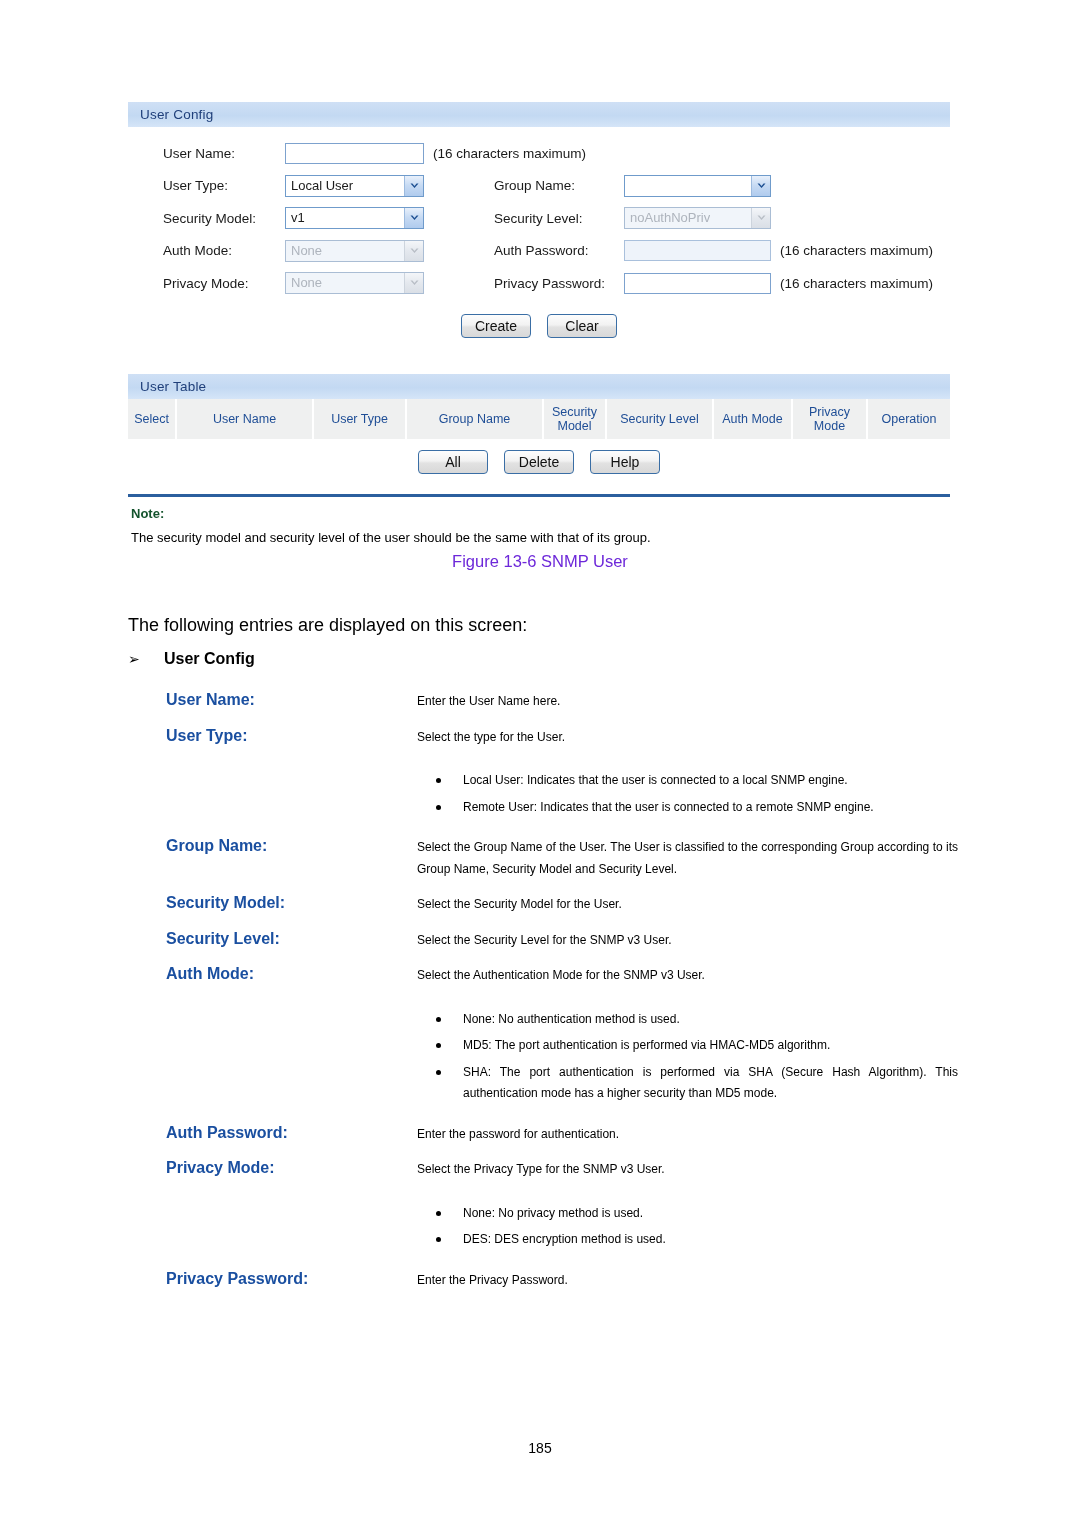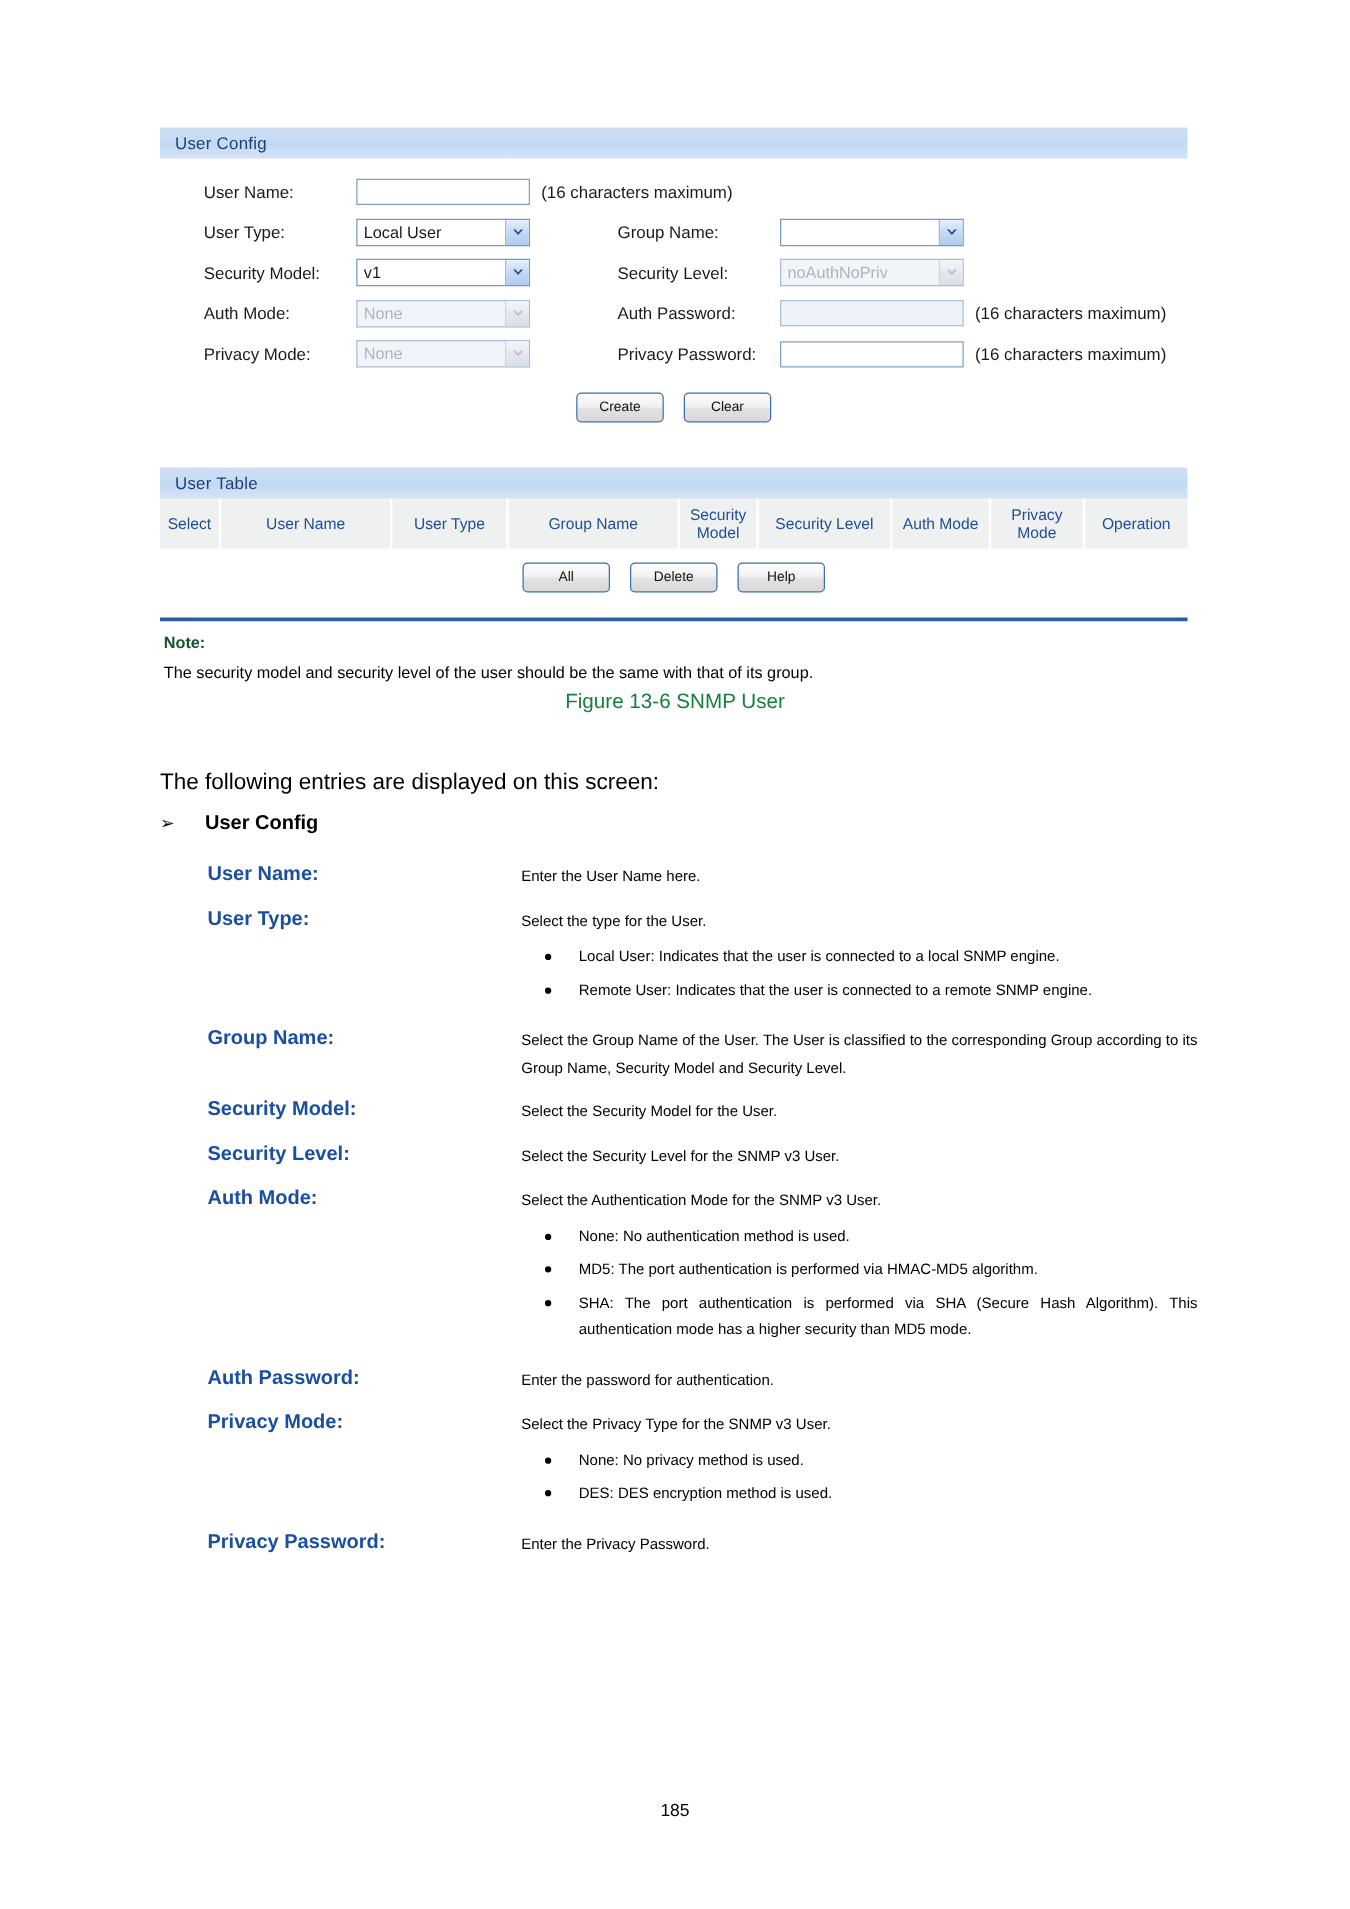--- a/index.html
+++ b/index.html
@@ -110,21 +110,21 @@
   
   .btn-row {
     display:flex; justify-content:center; gap:16px;
     padding:8px 0 16px 0;
   }
   .btn {
     min-width:70px; height:24px;
     border:1px solid #3a6ea5;
     border-radius:4px;
     background:linear-gradient(to bottom,#fdfdfd 0%,#f2f2f2 45%,#e2e2e2 55%,#d8d8d8 100%);
-    font-size:11px;
+    font-size:14px;
     color:#111;
     font-family:"Liberation Sans", sans-serif;
     display:flex; align-items:center; justify-content:center;
     padding:0 10px;
     cursor:pointer;
   }
 
   
   .tbl { width:100%; border-collapse:collapse; }
   .tbl th {
@@ -156,21 +156,21 @@
     margin:9px 0 0 3px;
   }
   .note-text {
     font-size:13px; color:#000;
     margin:9px 0 0 3px;
   }
 
   
   .fig-caption {
     position:absolute; left:0; top:552px; width:1080px;
-    text-align:center; font-size:16.5px; color:#15803d;
+    text-align:center; font-size:16.5px; color:#6d28d9;
   }
   .doc {
     position:absolute; left:128px; top:615px; width:830px;
   }
   .lead { font-size:18px; margin:0 0 14px 0; }
   .bullet-head {
     display:flex; align-items:baseline;
     font-size:16px; font-weight:bold;
     margin:12px 0 16px 0;
   }
@@ -187,21 +187,21 @@
   }
   .entry .desc {
     flex:1;
     font-size:12px; color:#000;
     line-height:21.5px;
   }
   .desc p { margin:0; }
   .desc .just { text-align:justify; }
   ul.sub {
     list-style:none;
-    margin:7px 0 0 0; padding:0;
+    margin:22px 0 0 0; padding:0;
   }
   ul.sub li {
     position:relative;
     padding-left:46px;
     margin-bottom:5px;
     line-height:21.5px;
   }
   ul.sub li.just { text-align:justify; }
   ul.sub li .dot {
     position:absolute; left:19px; top:8px;

